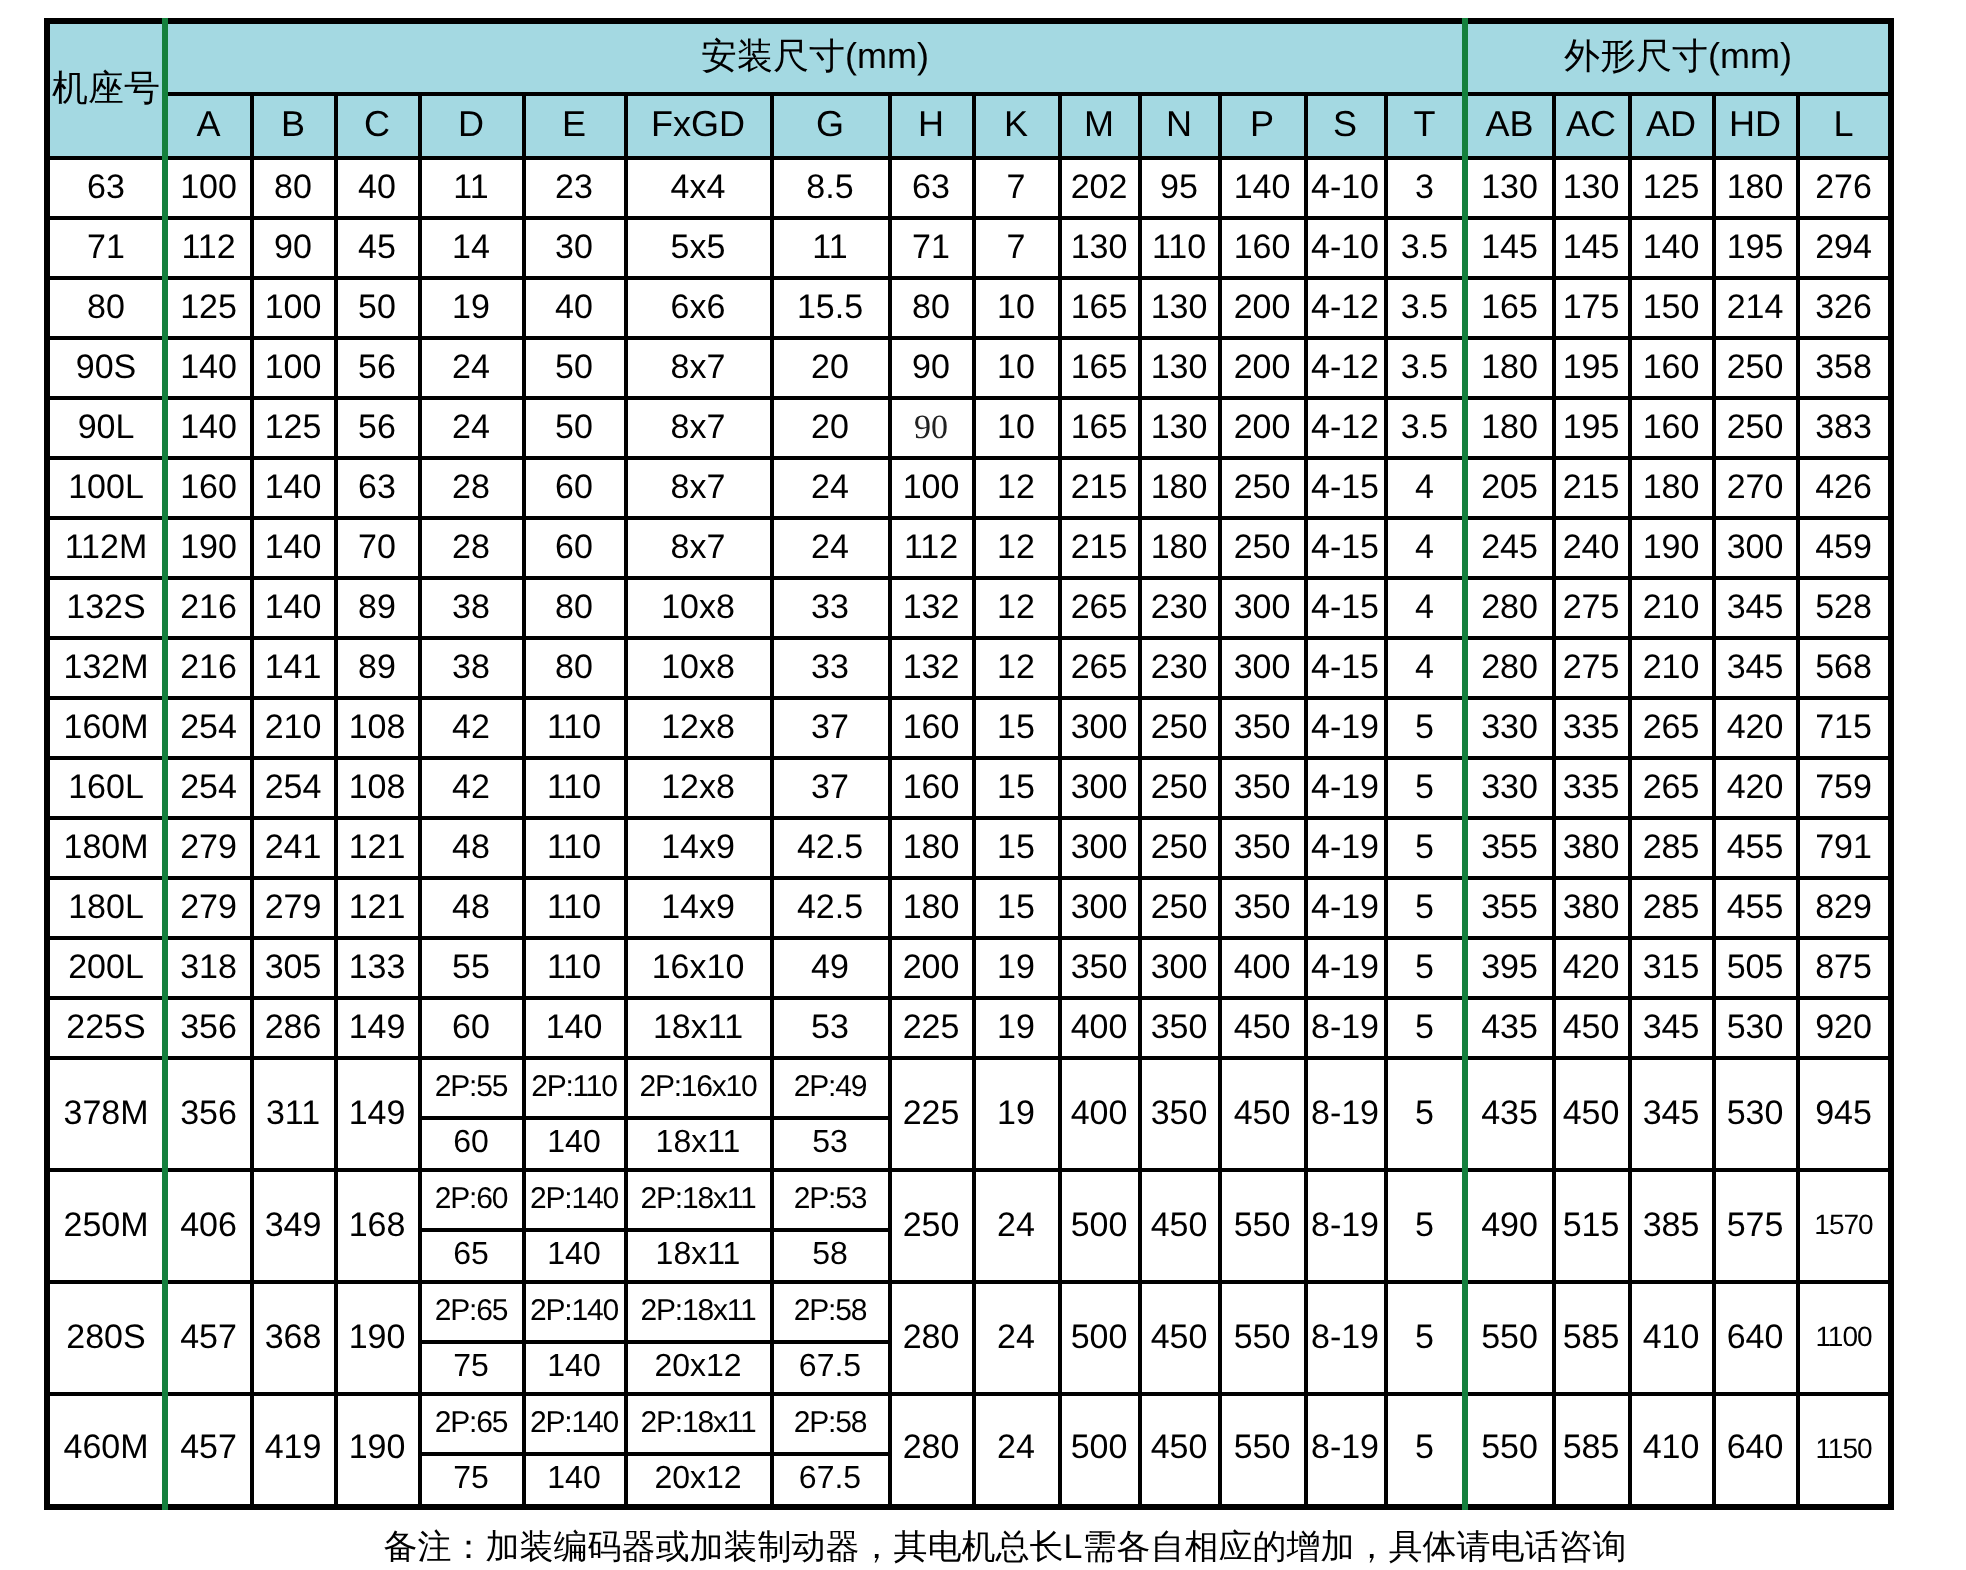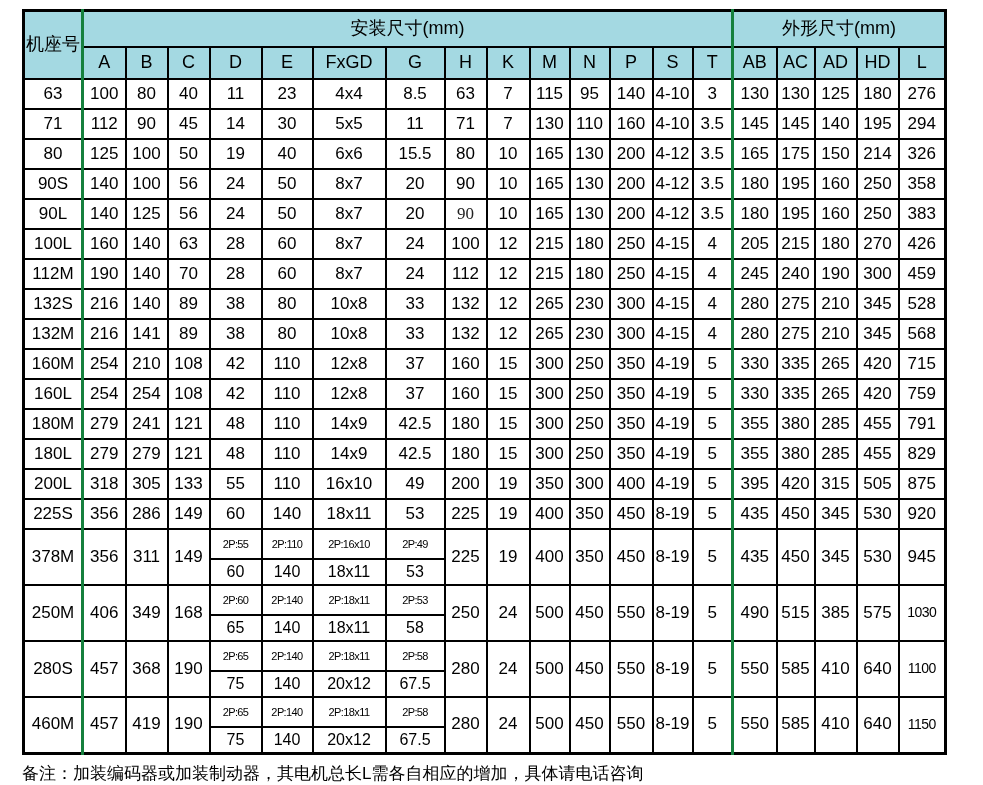--- a/index.html
+++ b/index.html
@@ -9,23 +9,23 @@
   th,td{border:2px solid #000;text-align:center;vertical-align:middle;padding:0;overflow:hidden;white-space:nowrap;font-weight:normal;font-size:17px;line-height:1.1;}
   thead th{background:var(--header-bg,#a4d9e2);}
   th.group{font-size:18px;height:34px;}
   th.frame-head{font-size:18px;}
   tr.cols th{font-size:18px;height:30px;}
   tbody tr{height:30px;}
   tbody tr.sub{height:26px;}
   td.thickL,th.thickL{border-left:3px solid #15803d;}
   td.serif{font-family:"Liberation Serif","DejaVu Serif",serif;color:#222;}
   td.narrow{font-size:14px;letter-spacing:-0.5px;}
-  td.splitTop{font-size:11px;letter-spacing:-0.6px;}
+  td.splitTop{font-size:15px;letter-spacing:-0.6px;}
   td.splitBot{font-size:16px;}
-  .note{margin-top:7px;font-size:17px;text-align:left;color:#000;}
+  .note{margin-top:7px;font-size:17px;text-align:center;color:#000;}
 </style>
 </head>
 <body>
 
 <div class="page">
   <table>
     <colgroup>
       <col style="width:59px">
         <col style="width:43px">
         <col style="width:42px">
@@ -80,21 +80,21 @@
           <td>63</td>
           <td class="thickL">100</td>
           <td>80</td>
           <td>40</td>
           <td>11</td>
           <td>23</td>
           <td>4x4</td>
           <td>8.5</td>
           <td>63</td>
           <td>7</td>
-          <td>115</td>
+          <td>202</td>
           <td>95</td>
           <td>140</td>
           <td>4-10</td>
           <td>3</td>
           <td class="thickL">130</td>
           <td>130</td>
           <td>125</td>
           <td>180</td>
           <td>276</td>
         </tr>
@@ -447,21 +447,21 @@
           <td rowspan="2">24</td>
           <td rowspan="2">500</td>
           <td rowspan="2">450</td>
           <td rowspan="2">550</td>
           <td rowspan="2">8-19</td>
           <td rowspan="2">5</td>
           <td rowspan="2" class="thickL">490</td>
           <td rowspan="2">515</td>
           <td rowspan="2">385</td>
           <td rowspan="2">575</td>
-          <td rowspan="2" class="narrow">1030</td>
+          <td rowspan="2" class="narrow">1570</td>
         </tr>
         <tr class="sub">
           <td class="splitBot">65</td>
           <td class="splitBot">140</td>
           <td class="splitBot">18x11</td>
           <td class="splitBot">58</td>
         </tr>
         <tr>
           <td rowspan="2">280S</td>
           <td rowspan="2" class="thickL">457</td>

